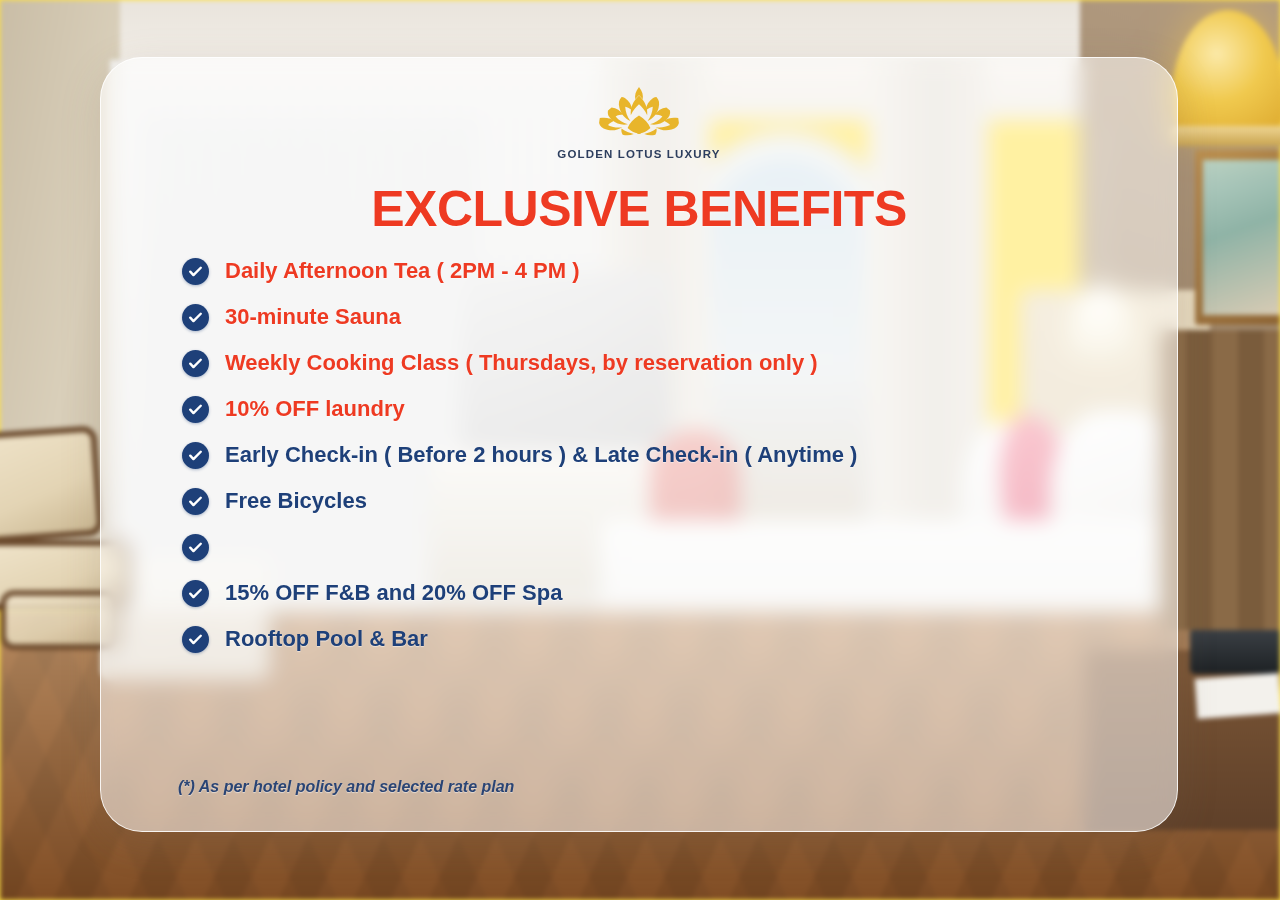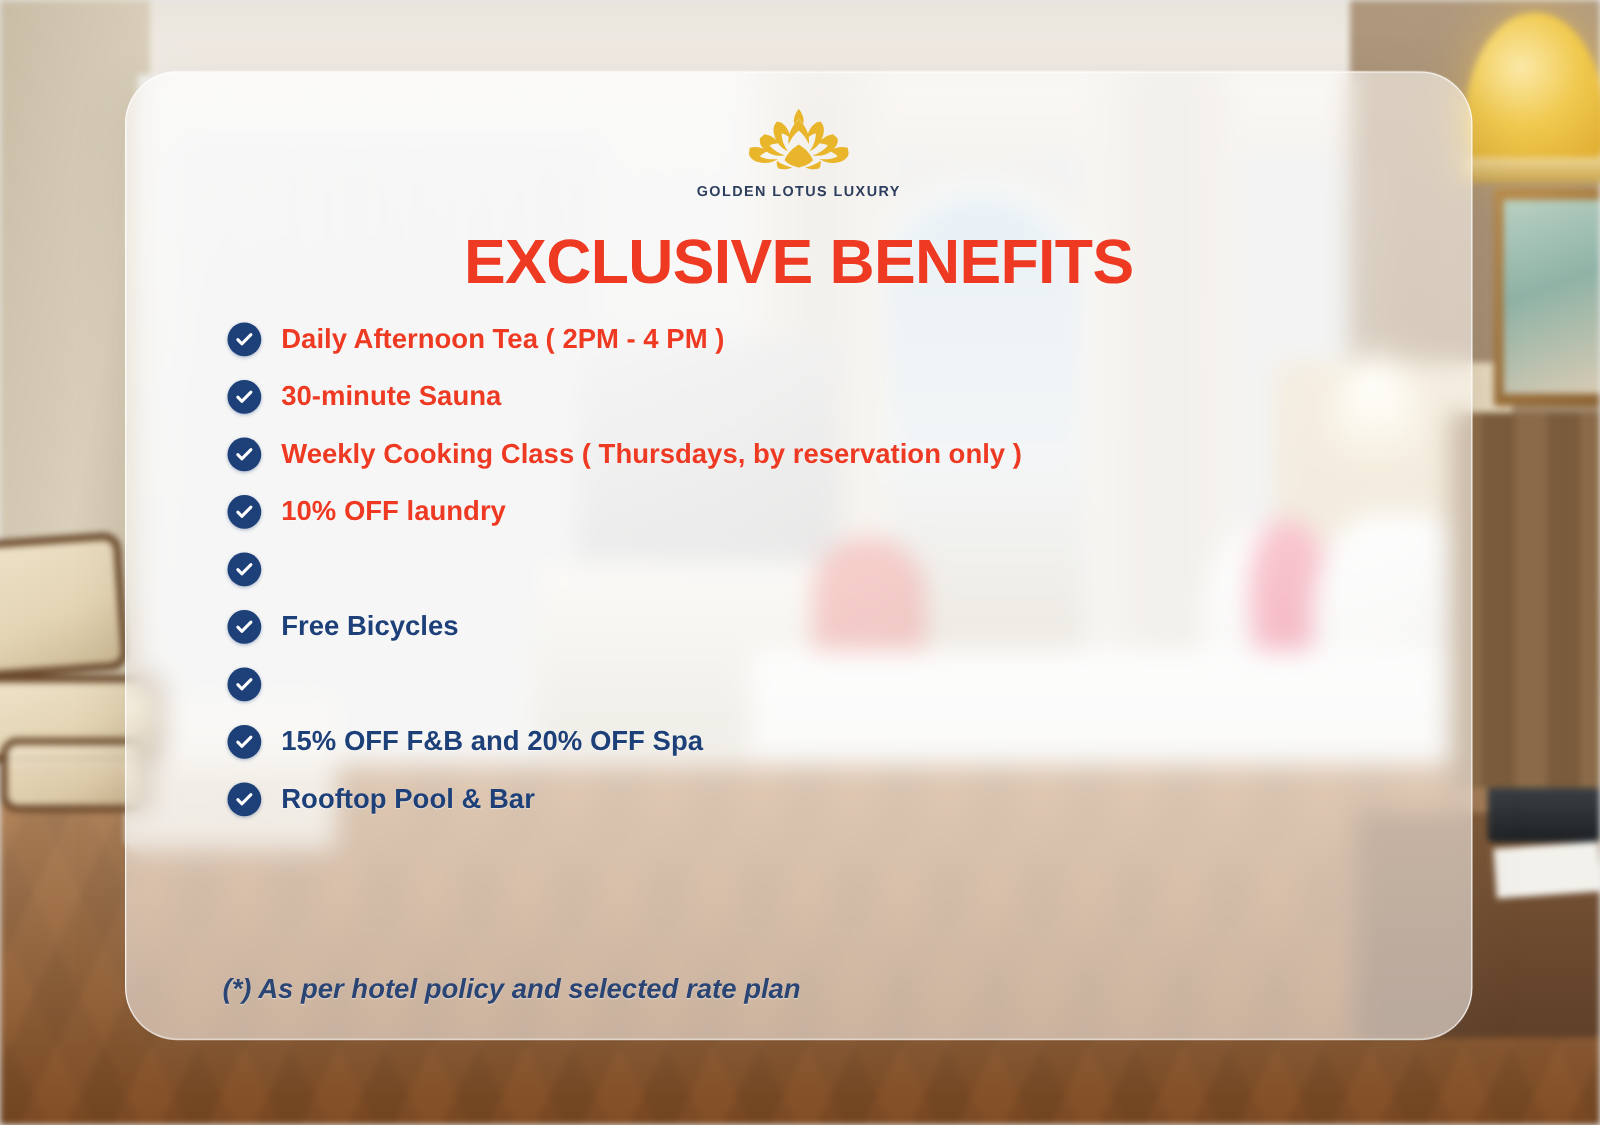--- a/index.html
+++ b/index.html
@@ -7,21 +7,21 @@
   html, body {
     width:1280px; height:900px;
     overflow:hidden;
     font-family:"Liberation Sans", sans-serif;
   }
 
   
   #stage {
     position:relative;
     width:1280px; height:900px;
-    background:#e5e5e5;
+    background:#fde047;
     overflow:hidden;
   }
 
   .bg-layer { position:absolute; }
 
   
   .bg-ceiling {
     left:0; top:0; width:1280px; height:120px;
     background:linear-gradient(180deg,#e9e4dc 0%,#f3efe9 60%,#ece7df 100%);
   }
@@ -277,21 +277,21 @@
     font-size:22px; font-weight:700;
     color:#1e4079;
     white-space:nowrap;
     text-shadow:0 1px 1px rgba(255,255,255,.5);
   }
   .benefit.accent .benefit-label { color:#ee3a22; }
 
   
   .footnote {
     position:absolute; left:78px; top:721px;
-    font-size:22px; font-weight:700; font-style:italic;
+    font-size:16px; font-weight:700; font-style:italic;
     color:#2a4474;
     text-shadow:0 1px 1px rgba(255,255,255,.5);
   }
 </style>
 </head>
 <body>
 
 <div id="stage">
 
   <div class="bg-blur">
@@ -398,20 +398,21 @@
         </span>
         <span class="benefit-label">10% OFF laundry</span>
       </div>
 
       <div class="benefit">
         <span class="check">
           <svg viewBox="0 0 16 16" aria-hidden="true">
               <path d="M2.4 8.2l3.4 3.6 7.8-7.8" stroke="#ffffff" stroke-width="2.6" fill="none" stroke-linecap="round" stroke-linejoin="round"></path>
             </svg>
         </span>
+        <span class="benefit-label">Early Check-in ( Before 2 hours ) &amp; Late Check-in ( Anytime )</span>
       </div>
 
       <div class="benefit">
         <span class="check">
           <svg viewBox="0 0 16 16" aria-hidden="true">
               <path d="M2.4 8.2l3.4 3.6 7.8-7.8" stroke="#ffffff" stroke-width="2.6" fill="none" stroke-linecap="round" stroke-linejoin="round"></path>
             </svg>
         </span>
         <span class="benefit-label">Free Bicycles</span>
       </div>

